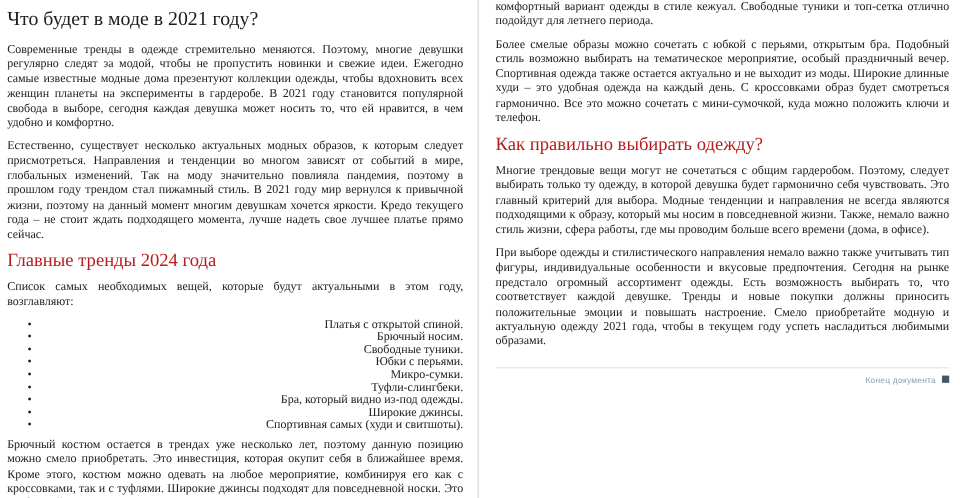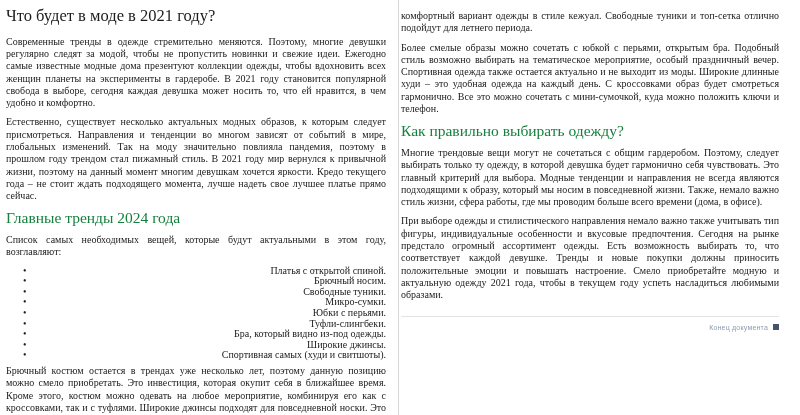--- a/index.html
+++ b/index.html
@@ -23,21 +23,21 @@
   .col {
     position: absolute;
     top: 0;
     text-align: justify;
     font-size: 10px;
     line-height: 12.3px;
     hyphens: auto;
     -webkit-hyphens: auto;
   }
   .col-left  { left: 6px;   width: 380px; }
-  .col-right { left: 401px; width: 378px; padding-top: 10px; }
+  .col-right { left: 413px; width: 378px; }
   .divider {
     position: absolute;
     left: 398px;
     top: 0;
     width: 1px;
     height: 415px;
     background: #d6d6d6;
   }
   h1 {
     font-size: 16.5px;
@@ -46,21 +46,21 @@
     text-align: left;
     line-height: 1.25;
     color: #1b1b1b;
   }
   h2 {
     font-size: 15.5px;
     font-weight: normal;
     margin: 5px 0 6px 0;
     text-align: left;
     line-height: 1.2;
-    color: #15803d;
+    color: #b91c1c;
   }
   p { margin: 0 0 7px 0; }
   p.last-cut { margin-bottom: 0; }
   ul.trends {
     list-style: none;
     margin: 0 0 4px 0;
     padding: 0 0 0 28px;
   }
   ul.trends li {
     position: relative;
@@ -103,22 +103,22 @@
   <div class="col col-left">
     <h1>Что будет в моде в 2021 году?</h1>
     <p>Современные тренды в одежде стремительно меняются. Поэтому, многие девушки регулярно следят за модой, чтобы не пропустить новинки и свежие идеи. Ежегодно самые известные модные дома презентуют коллекции одежды, чтобы вдохновить всех женщин планеты на эксперименты в гардеробе. В 2021 году становится популярной свобода в выборе, сегодня каждая девушка может носить то, что ей нравится, в чем удобно и комфортно.</p>
     <p>Естественно, существует несколько актуальных модных образов, к которым следует присмотреться. Направления и тенденции во многом зависят от событий в мире, глобальных изменений. Так на моду значительно повлияла пандемия, поэтому в прошлом году трендом стал пижамный стиль. В 2021 году мир вернулся к привычной жизни, поэтому на данный момент многим девушкам хочется яркости. Кредо текущего года – не стоит ждать подходящего момента, лучше надеть свое лучшее платье прямо сейчас.</p>
     <h2>Главные тренды 2024 года</h2>
     <p>Список самых необходимых вещей, которые будут актуальными в этом году, возглавляют:</p>
     <ul class="trends">
       <li>Платья с открытой спиной.</li>
       <li>Брючный носим.</li>
       <li>Свободные туники.</li>
+      <li>Юбки с перьями.</li>
       <li>Микро-сумки.</li>
-      <li>Юбки с перьями.</li>
       <li>Туфли-слингбеки.</li>
       <li>Бра, который видно из-под одежды.</li>
       <li>Широкие джинсы.</li>
       <li>Спортивная самых (худи и свитшоты).</li>
     </ul>
     <p class="last-cut">Брючный костюм остается в трендах уже несколько лет, поэтому данную позицию можно смело приобретать. Это инвестиция, которая окупит себя в ближайшее время. Кроме этого, костюм можно одевать на любое мероприятие, комбинируя его как с кроссовками, так и с туфлями. Широкие джинсы подходят для повседневной носки. Это свободный и</p>
   </div>
 
   <div class="divider"></div>
 

